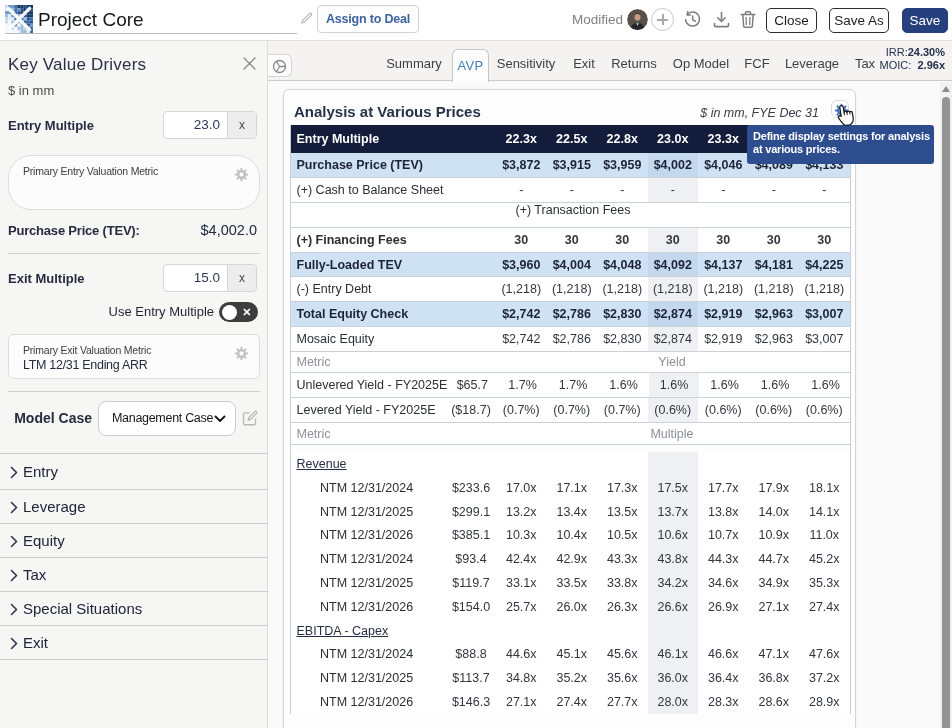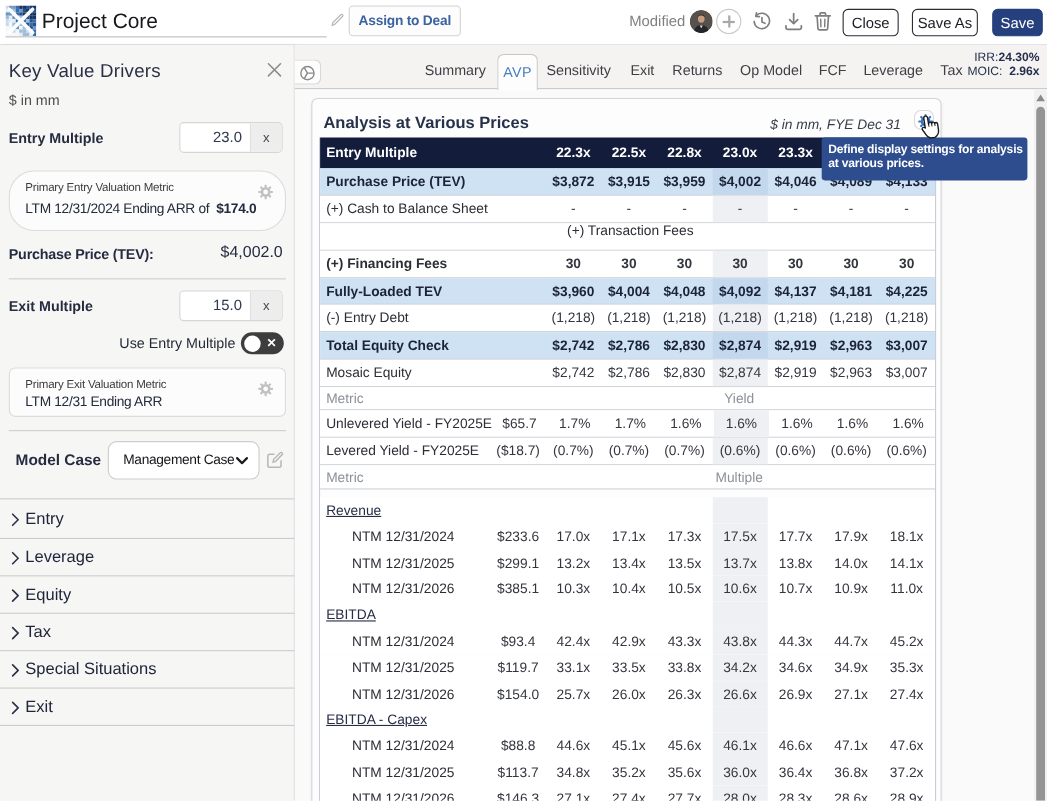--- a/index.html
+++ b/index.html
@@ -318,21 +318,20 @@
   <div class="sb-sub">$ in mm</div>
 
   <div class="fld-label" style="top:77px;">Entry Multiple</div>
   <div class="inp-group" style="top:70px;">
     <div class="inp-val">23.0</div>
     <div class="inp-sfx">x</div>
   </div>
 
   <div class="metric-card" style="top:114px; height:55px;border-radius:23px;">
     <div class="mc-label">Primary Entry Valuation Metric</div>
-    <div class="mc-text"><span>LTM 12/31/2024 Ending ARR of</span>&nbsp;&nbsp;<b>$174.0</b></div>
     <svg class="mc-gear" viewBox="0 0 16 16" fill="#c0c0c0">
         <use href="#gear-sym"></use>
       </svg>
   </div>
 
   <div class="sb-row-label" style="top:182px;">Purchase Price (TEV):</div>
   <div class="sb-row-value" style="top:181px;">$4,002.0</div>
 
   <div class="divider" style="top:212px;"></div>
 
@@ -628,31 +627,20 @@
           <div class="tlabel">NTM 12/31/2026</div>
           <div class="tvalue">$385.1</div>
           <div class="tc">10.3x</div>
           <div class="tc">10.4x</div>
           <div class="tc">10.5x</div>
           <div class="tc hl">10.6x</div>
           <div class="tc">10.7x</div>
           <div class="tc">10.9x</div>
           <div class="tc">11.0x</div>
         </div>
-        <div class="trow section" style="height: 23.8px;">
-          <div class="tlabel">EBITDA</div>
-          <div class="tvalue"></div>
-          <div class="tc"></div>
-          <div class="tc"></div>
-          <div class="tc"></div>
-          <div class="tc hl"></div>
-          <div class="tc"></div>
-          <div class="tc"></div>
-          <div class="tc"></div>
-        </div>
         <div class="trow indent" style="height: 23.8px;">
           <div class="tlabel">NTM 12/31/2024</div>
           <div class="tvalue">$93.4</div>
           <div class="tc">42.4x</div>
           <div class="tc">42.9x</div>
           <div class="tc">43.3x</div>
           <div class="tc hl">43.8x</div>
           <div class="tc">44.3x</div>
           <div class="tc">44.7x</div>
           <div class="tc">45.2x</div>

